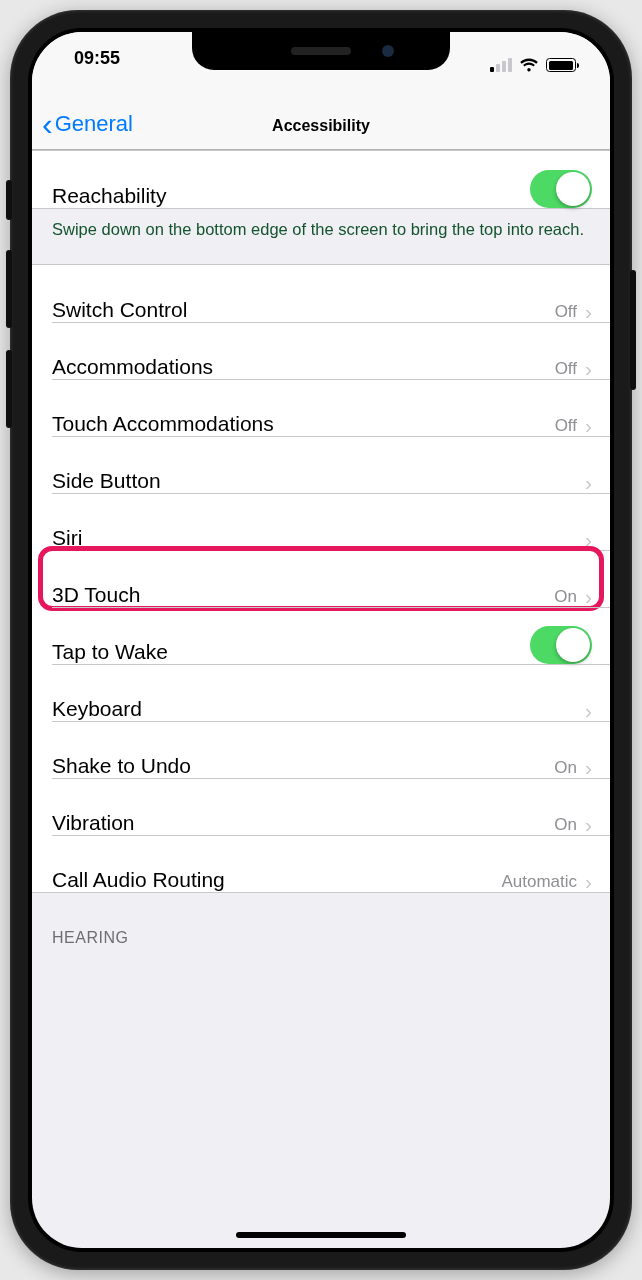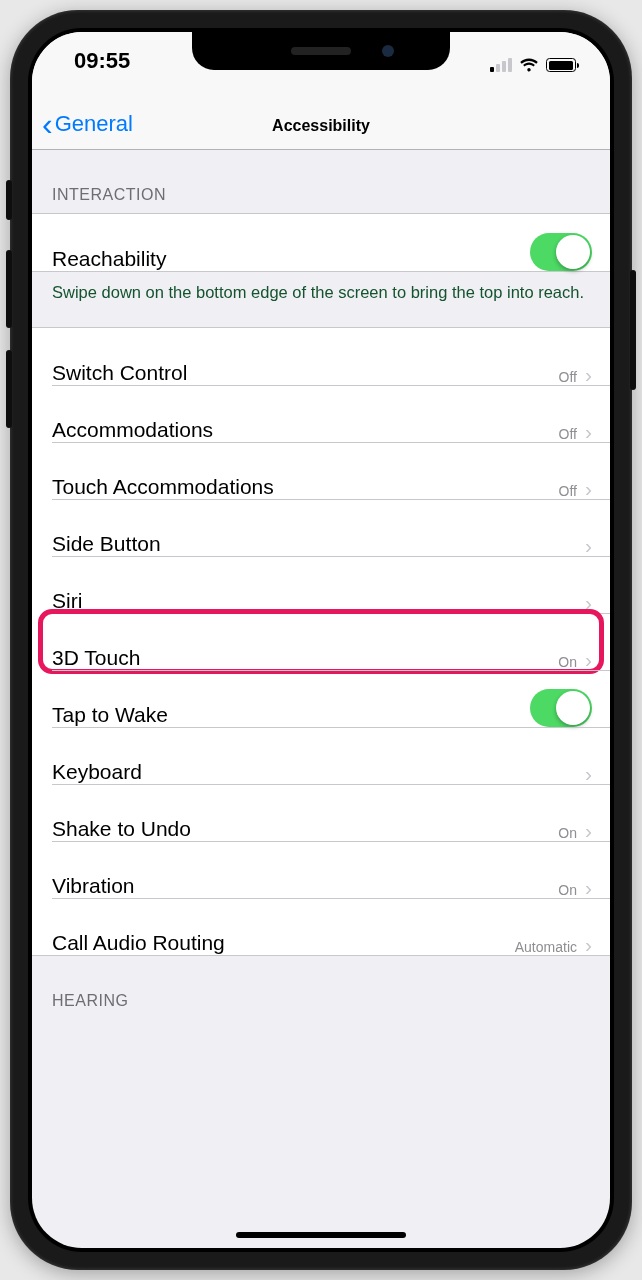--- a/index.html
+++ b/index.html
@@ -50,21 +50,21 @@
     display:flex; align-items:center; justify-content:center; gap:30px;
   }
   .notch .speaker { width:60px; height:8px; background:#222; border-radius:4px; }
   .notch .cam { width:12px; height:12px; background:#1a2a40; border-radius:50%; position:absolute; right:56px; }
   .status-bar {
     position: absolute; top: 0; left: 0; right: 0;
     height: 50px;
     display: flex; justify-content: space-between;
     padding: 16px 30px 0;
     z-index: 40;
-    font-weight: 600; font-size: 22px;
+    font-weight: 600; font-size: 18px;
   }
   .status-left { padding-left: 12px; }
   .status-right { display:flex; align-items:center; gap:7px; padding-right:4px;}
   .signal { display:flex; gap:2px; align-items:flex-end; height:14px;}
   .signal span { width:4px; background:#c7c7cc; border-radius:1px;}
   .signal span:nth-child(1){height:5px;background:#000;}
   .signal span:nth-child(2){height:8px;}
   .signal span:nth-child(3){height:11px;}
   .signal span:nth-child(4){height:14px;}
   .wifi-svg { width:20px; height:16px; }
@@ -108,21 +108,21 @@
     min-height: 57px;
     padding: 0 18px 0 20px;
     position: relative;
     font-size: 21px;
   }
   .row + .row::before {
     content:''; position:absolute; top:0; left:20px; right:0;
     height:1px; background:#c8c7cc;
   }
   .row .label { flex:1; color:#000; }
-  .row .value { color:#8E8E93; font-size:14px; margin-right:8px;}
+  .row .value { color:#8E8E93; font-size:17px; margin-right:8px;}
   .chevron { color:#C7C7CC; font-size:21px; line-height:1; }
   .toggle {
     width:62px; height:38px; background:#4CD964; border-radius:19px;
     position:relative;
   }
   .toggle .knob {
     position:absolute; right:2px; top:2px;
     width:34px; height:34px; background:#fff; border-radius:50%;
     box-shadow:0 2px 4px rgba(0,0,0,0.3);
   }
@@ -173,21 +173,20 @@
       <div class="navbar">
         <div class="back-btn">
           <span class="back-chevron">‹</span>
           <span>General</span>
         </div>
         <div class="nav-title">Accessibility</div>
       </div>
 
       <div class="content">
 
-        <div class="section-header">Interaction</div>
 
         <div class="group">
           <div class="row">
             <div class="label">Reachability</div>
             <div class="toggle">
                 <div class="knob"></div>
               </div>
           </div>
         </div>
         <div class="section-footer">Swipe down on the bottom edge of the screen to bring the top into reach.</div>

